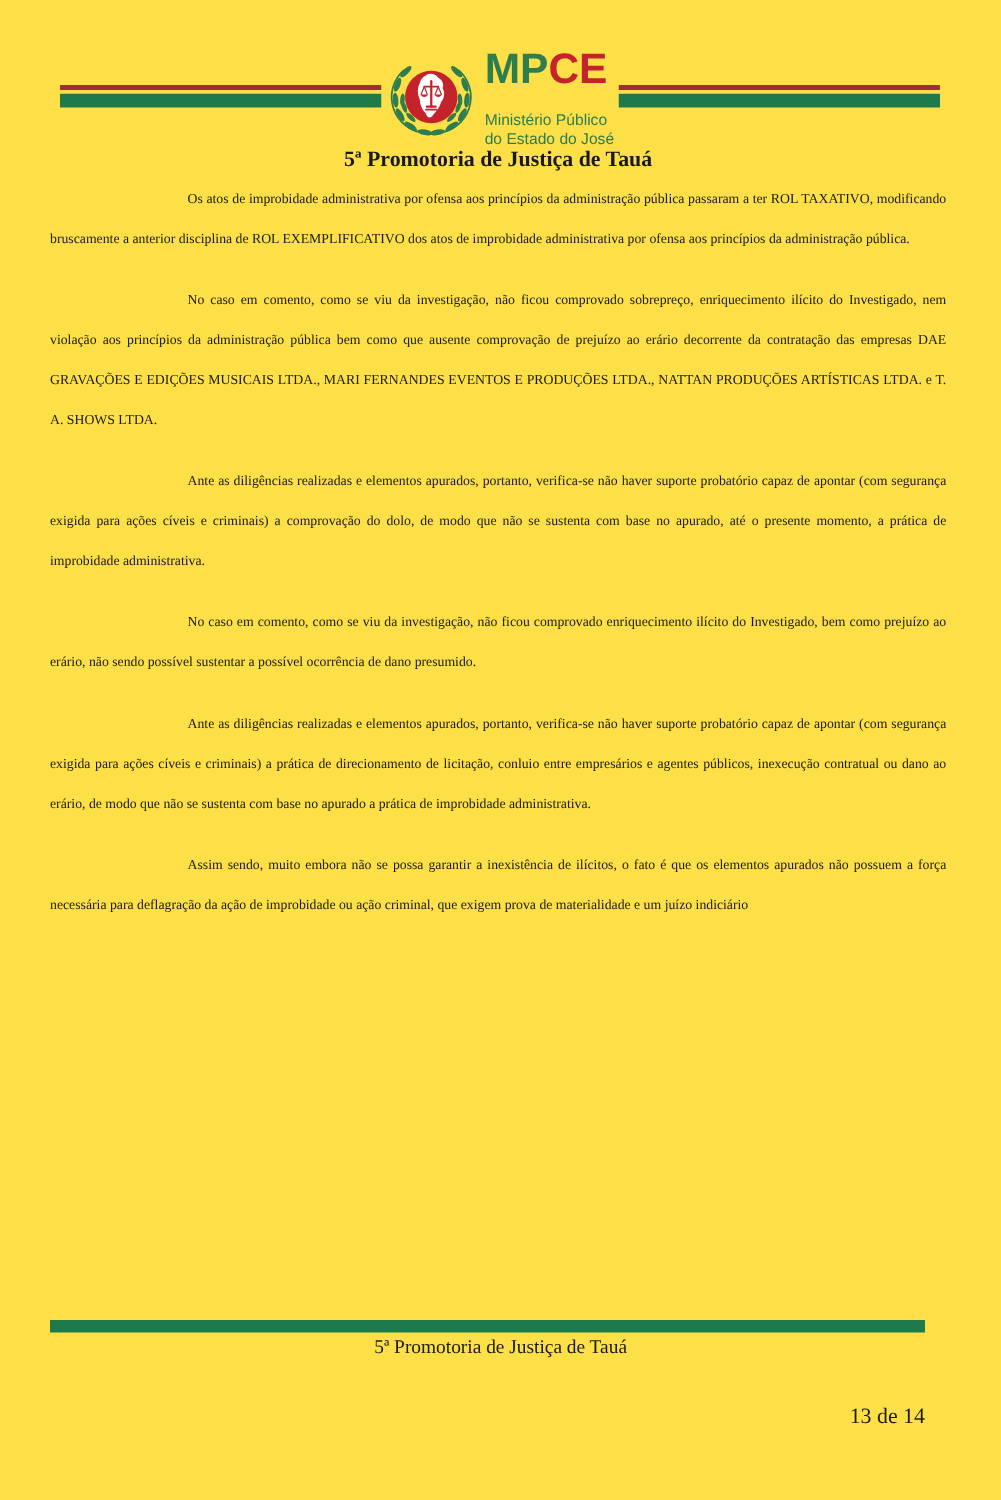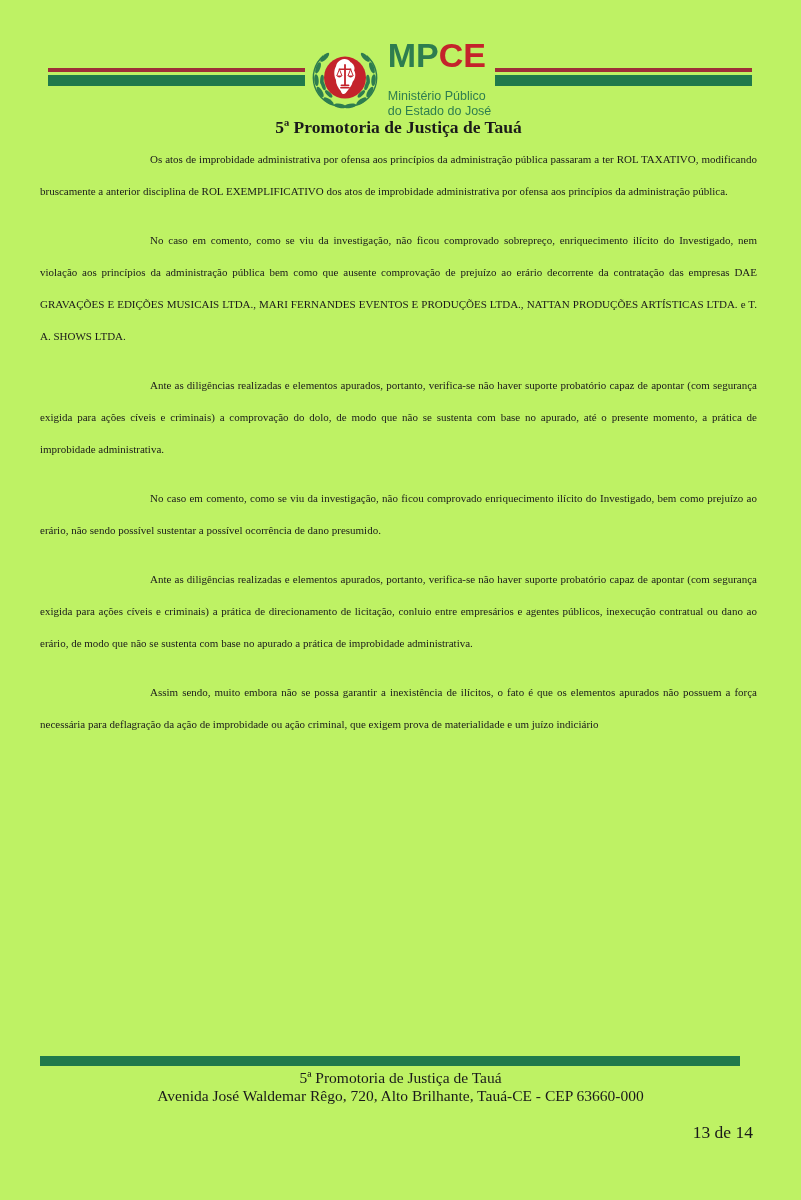--- a/index.html
+++ b/index.html
@@ -6,21 +6,21 @@
     --line_red:#9e2f38;
     --bar_green:#1f7a4b;
     --logo_red:#c4232b;
     --logo_green:#2e7d4f;
     --text_color:#1a1a1a;
   }
   html,body{margin:0;padding:0;background:#fff;}
   .page{
     position:relative;
     width:801px;height:1200px;
-    background:#bef264;
+    background:#fde047;
     font-family:"Liberation Serif", serif;
     color:var(--text_color);
     overflow:hidden;
   }
   
   .header{
     position:absolute;top:44px;left:0;right:0;height:70px;
     display:flex;align-items:center;
     padding:0 49px 0 48px;box-sizing:border-box;
   }
@@ -62,21 +62,21 @@
   .footer-bar{
     position:absolute;top:1056px;left:40px;width:700px;height:10px;
     background:var(--bar_green);
   }
   .footer-text{
     position:absolute;top:1069px;left:0;right:0;
     text-align:center;font-size:15.5px;line-height:17.5px;
   }
   .footer-text div{margin:0;}
   .page-number{
-    position:absolute;top:1121px;right:48px;
+    position:absolute;top:1121px;right:61px;
     font-size:17.5px;line-height:22px;
   }
 </style>
 </head>
 <body>
 
 <div class="page">
 
   <div class="header">
     <div class="hline">
@@ -149,17 +149,16 @@
         <p class="para"><span>Ante as diligências realizadas e elementos apurados, portanto, </span><b>verifica-se não haver suporte probatório capaz de apontar (com segurança exigida para ações cíveis e criminais) a comprovação do dolo, de modo que não se sustenta com base no apurado, até o presente momento, a prática de improbidade administrativa.</b></p>
         <p class="para"><span>No caso em comento, como se viu da investigação, não ficou comprovado enriquecimento ilícito do Investigado, bem como prejuízo ao erário, não sendo possível sustentar a possível ocorrência de dano presumido.</span></p>
         <p class="para"><span>Ante as diligências realizadas e elementos apurados, portanto, </span><b>verifica-se não haver suporte probatório capaz de apontar (com segurança exigida para ações cíveis e criminais) a prática de direcionamento de licitação, conluio entre empresários e agentes públicos, inexecução contratual ou dano ao erário, de modo que não se sustenta com base no apurado a prática de improbidade administrativa.</b></p>
         <p class="para"><span>Assim sendo, muito embora não se possa garantir a inexistência de ilícitos, o fato é que os elementos apurados não possuem a força necessária para deflagração da ação de improbidade ou ação criminal, que exigem prova de materialidade e um juízo indiciário</span></p>
       </div>
   </div>
 
   <div class="footer-bar"></div>
   <div class="footer-text">
     <div>5ª Promotoria de Justiça de Tauá</div>
-    <div>Avenida José Waldemar Rêgo, 720, Alto Brilhante, Tauá-CE - CEP 63660-000</div>
   </div>
   <div class="page-number">13 de 14</div>
 
 </div>
 
 </body></html>

